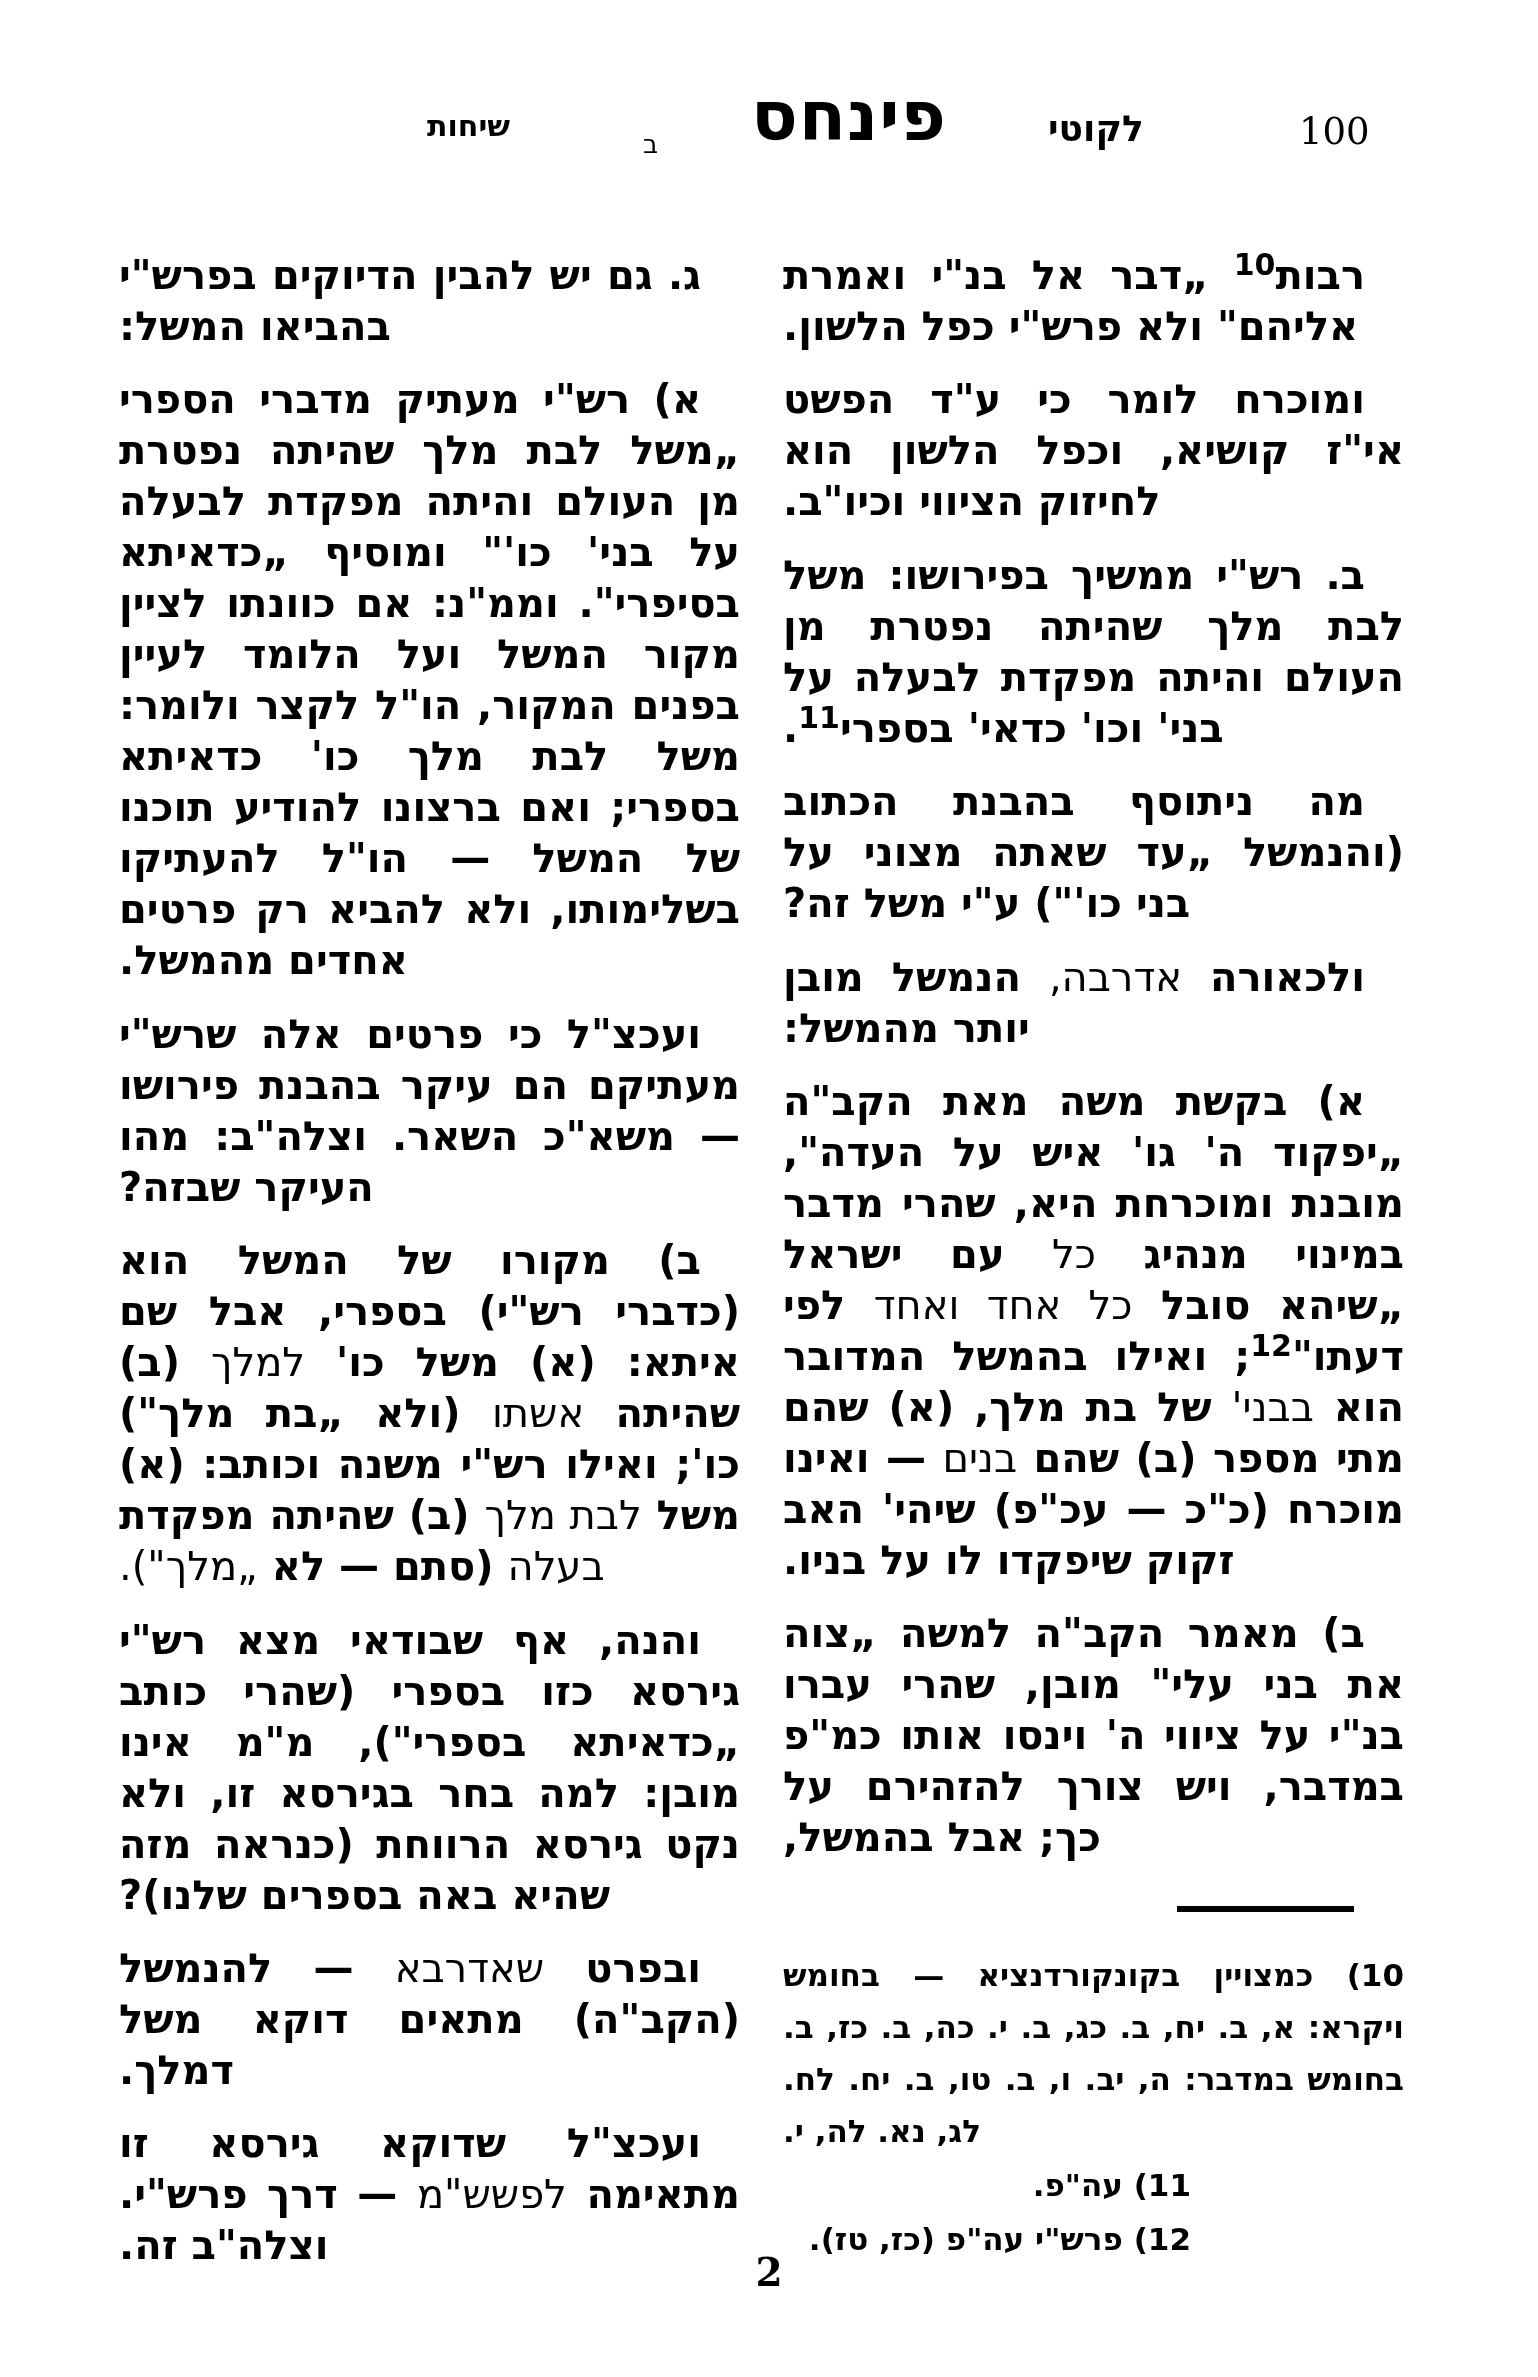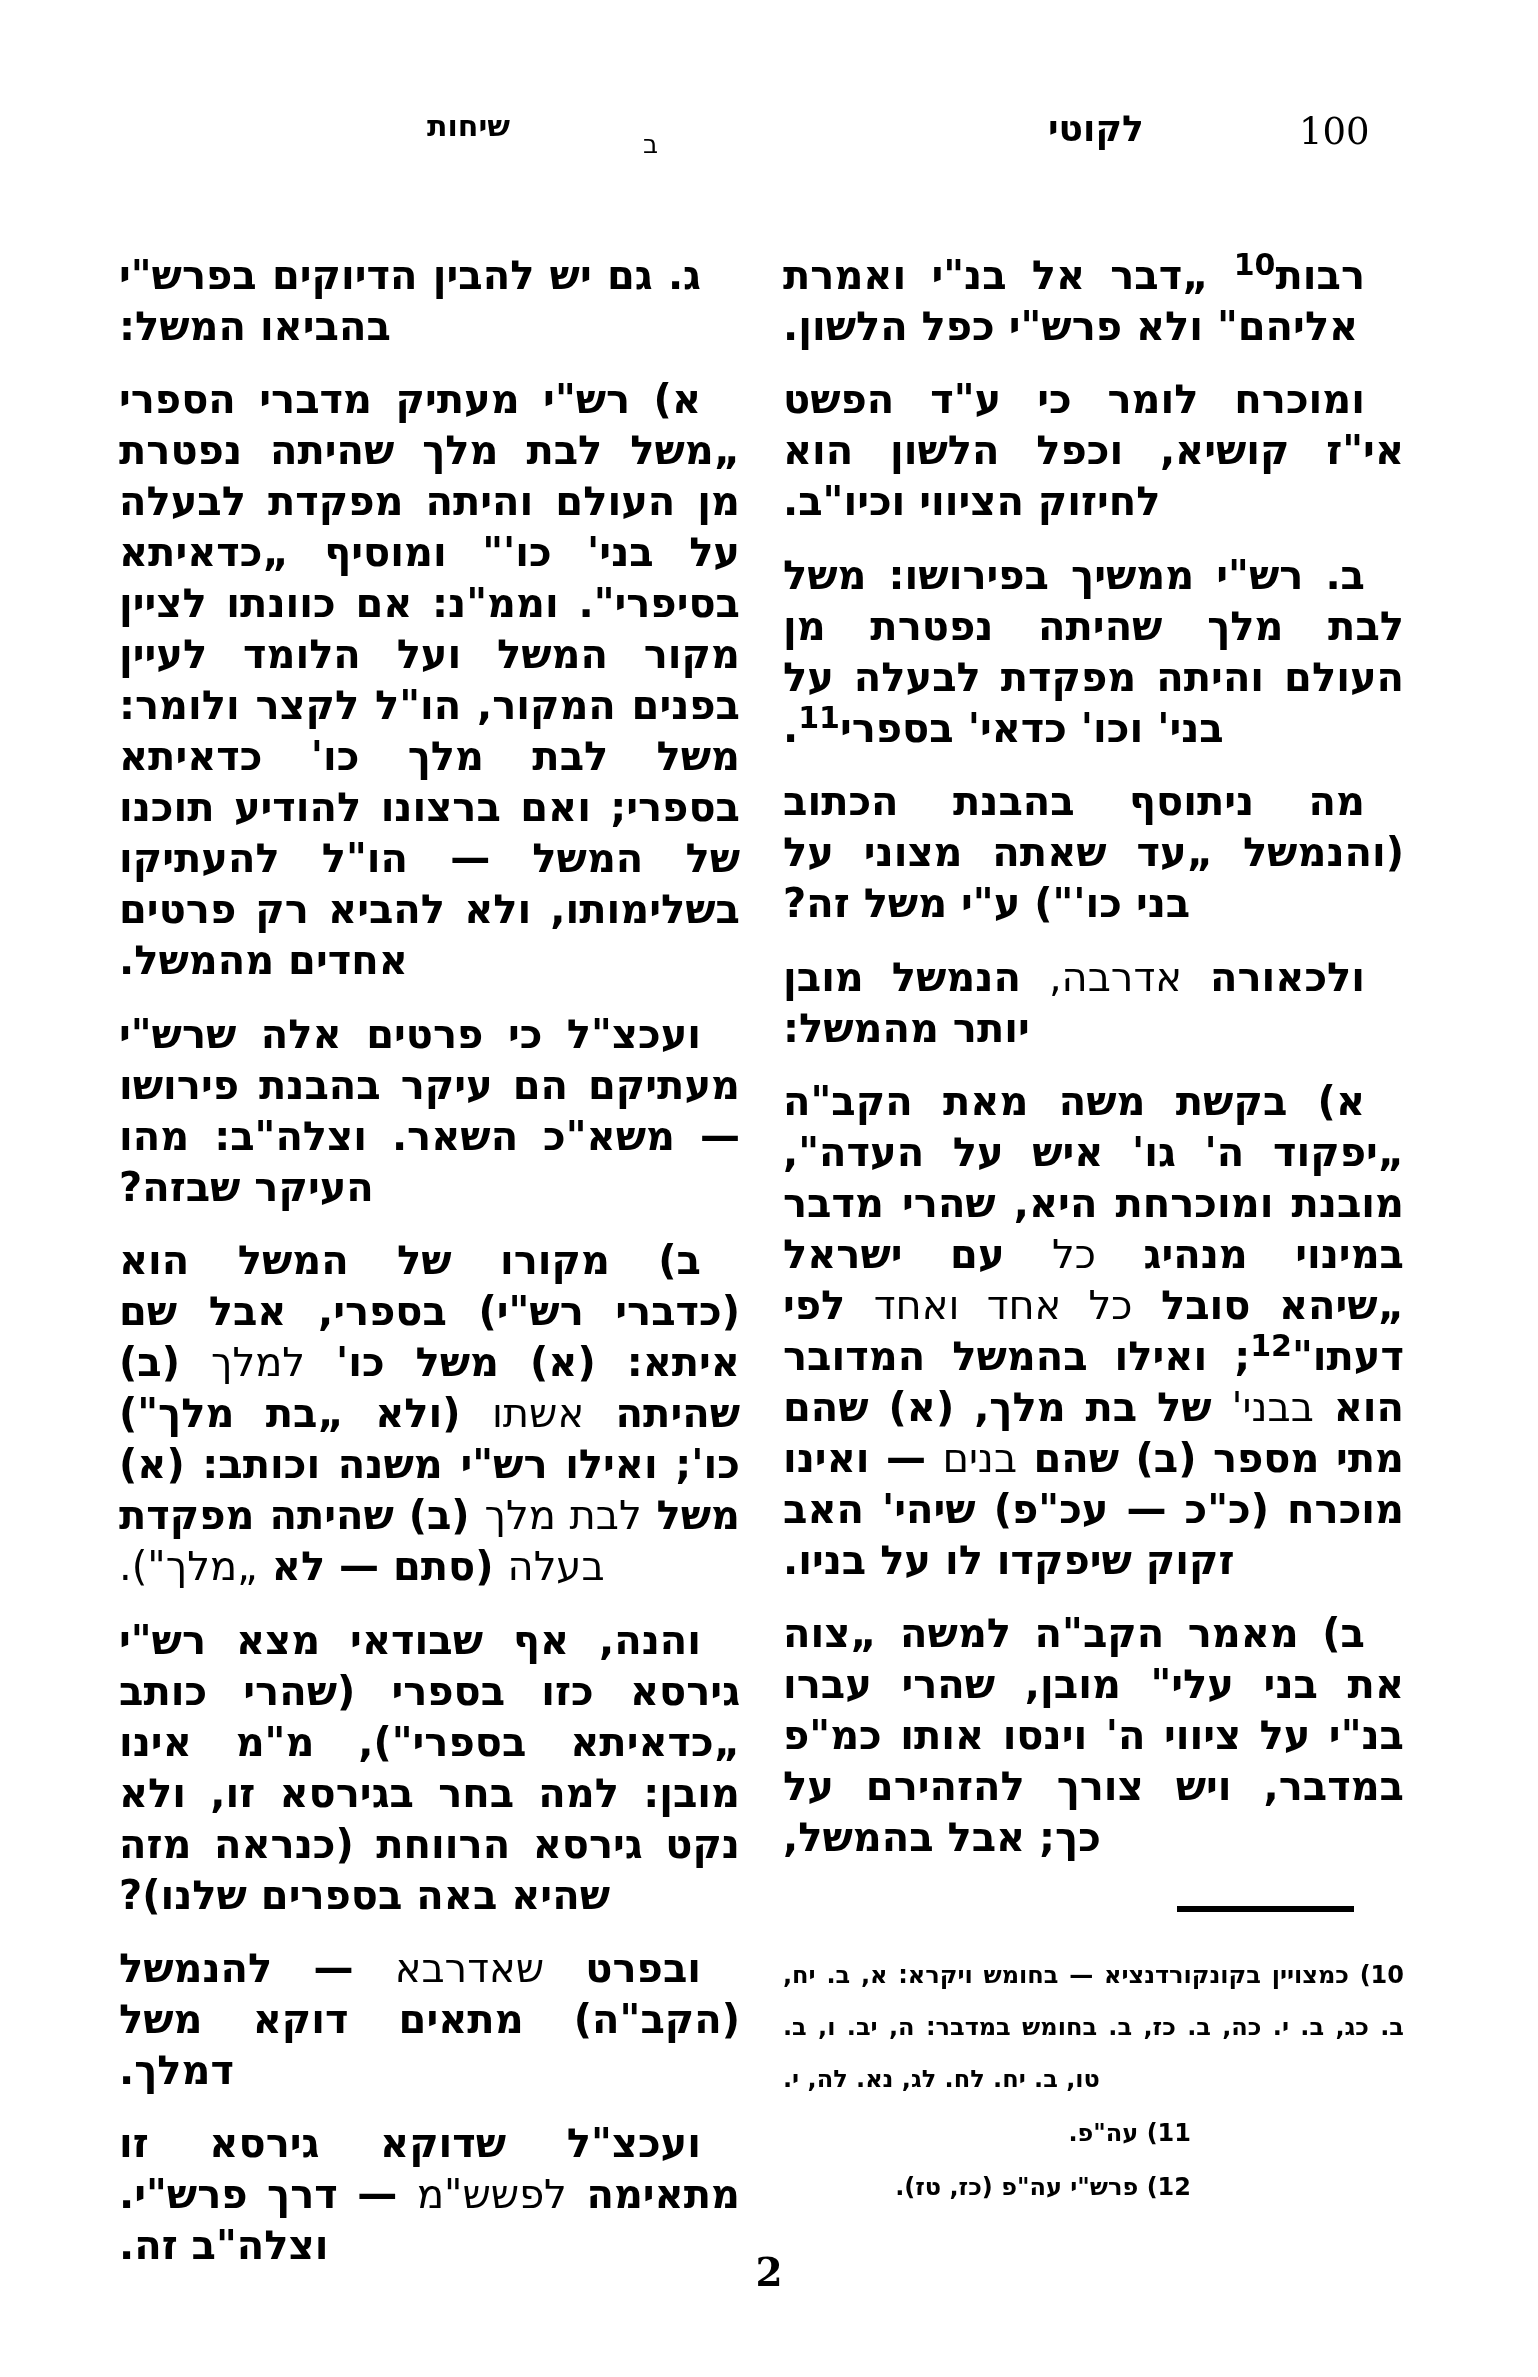--- a/index.html
+++ b/index.html
@@ -35,21 +35,21 @@
   }
   .para.opener{text-align-last:right;}
   .para .light{font-weight:400;}
   .para sup, .fn sup{font-size:30px;line-height:0;vertical-align:super;font-weight:700;}
   
   #fn-separator{
     width:177px;height:5.6px;background:#000;
     margin:43px 50px 37px auto;
   }
   .fn{
-    font-size:24px;font-weight:700;line-height:52px;
+    font-size:31px;font-weight:700;line-height:52px;
     text-align:justify;text-align-last:left;
     margin:0 0 1.9px 0;
   }
   .fn.indent{
     margin-right:213px;
     text-align:right;text-align-last:right;
   }
   .fn-marker{direction:ltr;unicode-bidi:isolate;}
   
   #page-num{
@@ -60,20 +60,21 @@
     direction:ltr;
   }
 </style>
 </head>
 <body>
 
 <div id="page">
 
   <div class="hdr" id="folio">100</div>
   <div class="hdr" id="series-right">לקוטי</div>
+  <div class="hdr" id="parsha">פינחס</div>
   <div class="hdr" id="section-letter">ב</div>
   <div class="hdr" id="series-left">שיחות</div>
 
   <div class="col" id="col-right">
 
   <div class="para"><span>רבות</span><sup>10</sup><span> „דבר אל בנ"י ואמרת אליהם" ולא פרש"י כפל הלשון.</span></div>
       <div class="para"><span>ומוכרח לומר כי ע"ד הפשט אי"ז קושיא, וכפל הלשון הוא לחיזוק הציווי וכיו"ב.</span></div>
       <div class="para"><span>ב. רש"י ממשיך בפירושו: משל לבת מלך שהיתה נפטרת מן העולם והיתה מפקדת לבעלה על בני' וכו' כדאי' בספרי</span><sup>11</sup><span>.</span></div>
       <div class="para"><span>מה ניתוסף בהבנת הכתוב (והנמשל „עד שאתה מצוני על בני כו'") ע"י משל זה?</span></div>
       <div class="para"><span>ולכאורה </span><span class="light">אדרבה,</span><span> הנמשל מובן יותר מהמשל:</span></div>

